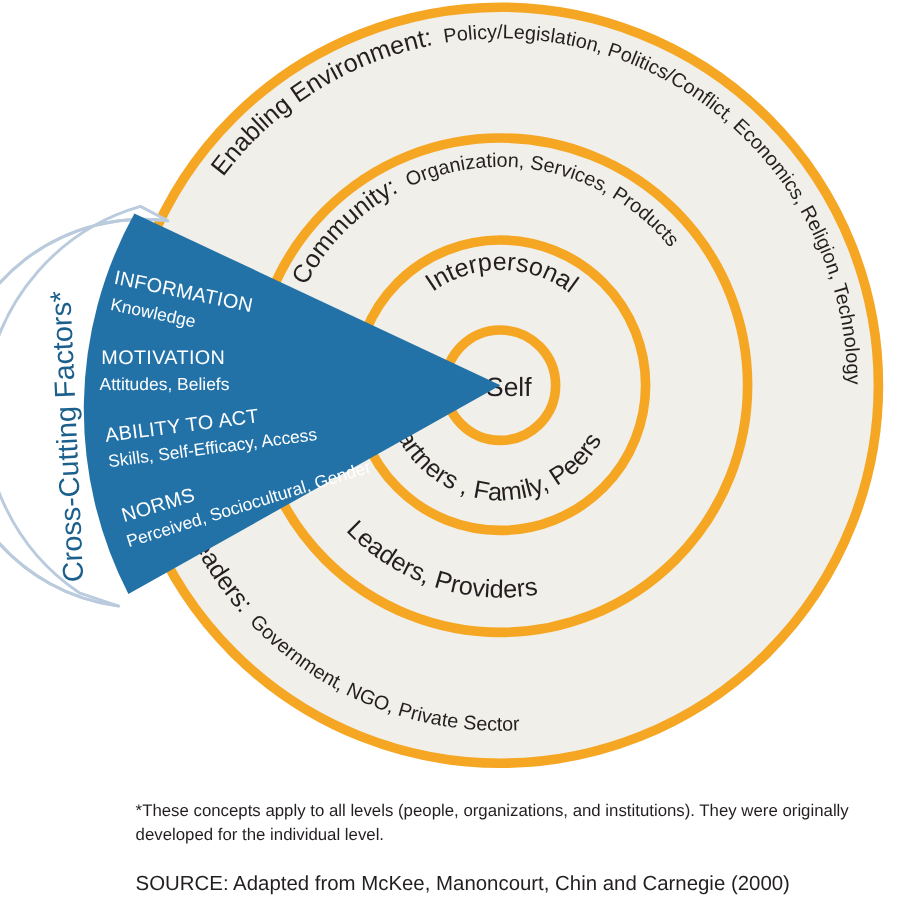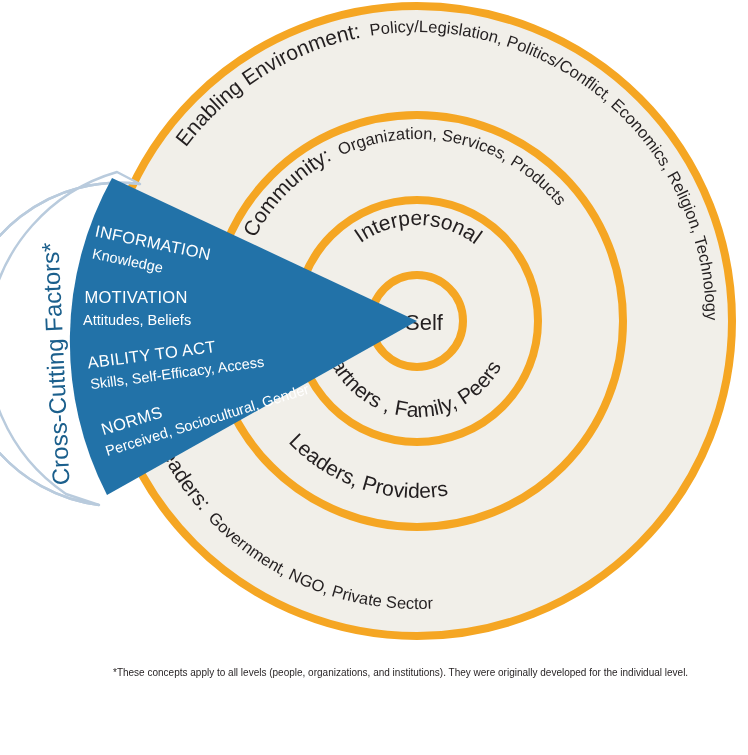--- a/index.html
+++ b/index.html
@@ -62,21 +62,21 @@
     font-family: "Liberation Sans", sans-serif;
     fill: #1b5f8c;
     font-size: 24px;
   }
   .footnote {
     position: absolute;
     left: 113px;
     top: 666px;
     width: 610px;
     font-family: "Liberation Sans", sans-serif;
-    font-size: 10px;
+    font-size: 14px;
     line-height: 1.42;
     color: #231f20;
   }
   .source {
     position: absolute;
     left: 113px;
     top: 727px;
     width: 620px;
     font-family: "Liberation Sans", sans-serif;
     font-size: 17px;
@@ -201,14 +201,15 @@
         <textPath href="#wline-4" startOffset="5%">NORMS</textPath>
       </text>
       <text class="wedge-sub">
         <textPath href="#wline-4b" startOffset="4%">Perceived, Sociocultural, Gender</textPath>
       </text>
     </g>
   </svg>
 
   <div class="footnote">*These concepts apply to all levels (people, organizations, and institutions). They were originally developed for the individual level.</div>
 
+  <div class="source">SOURCE: Adapted from McKee, Manoncourt, Chin and Carnegie (2000)</div>
 
 </div>
 
 </body></html>

